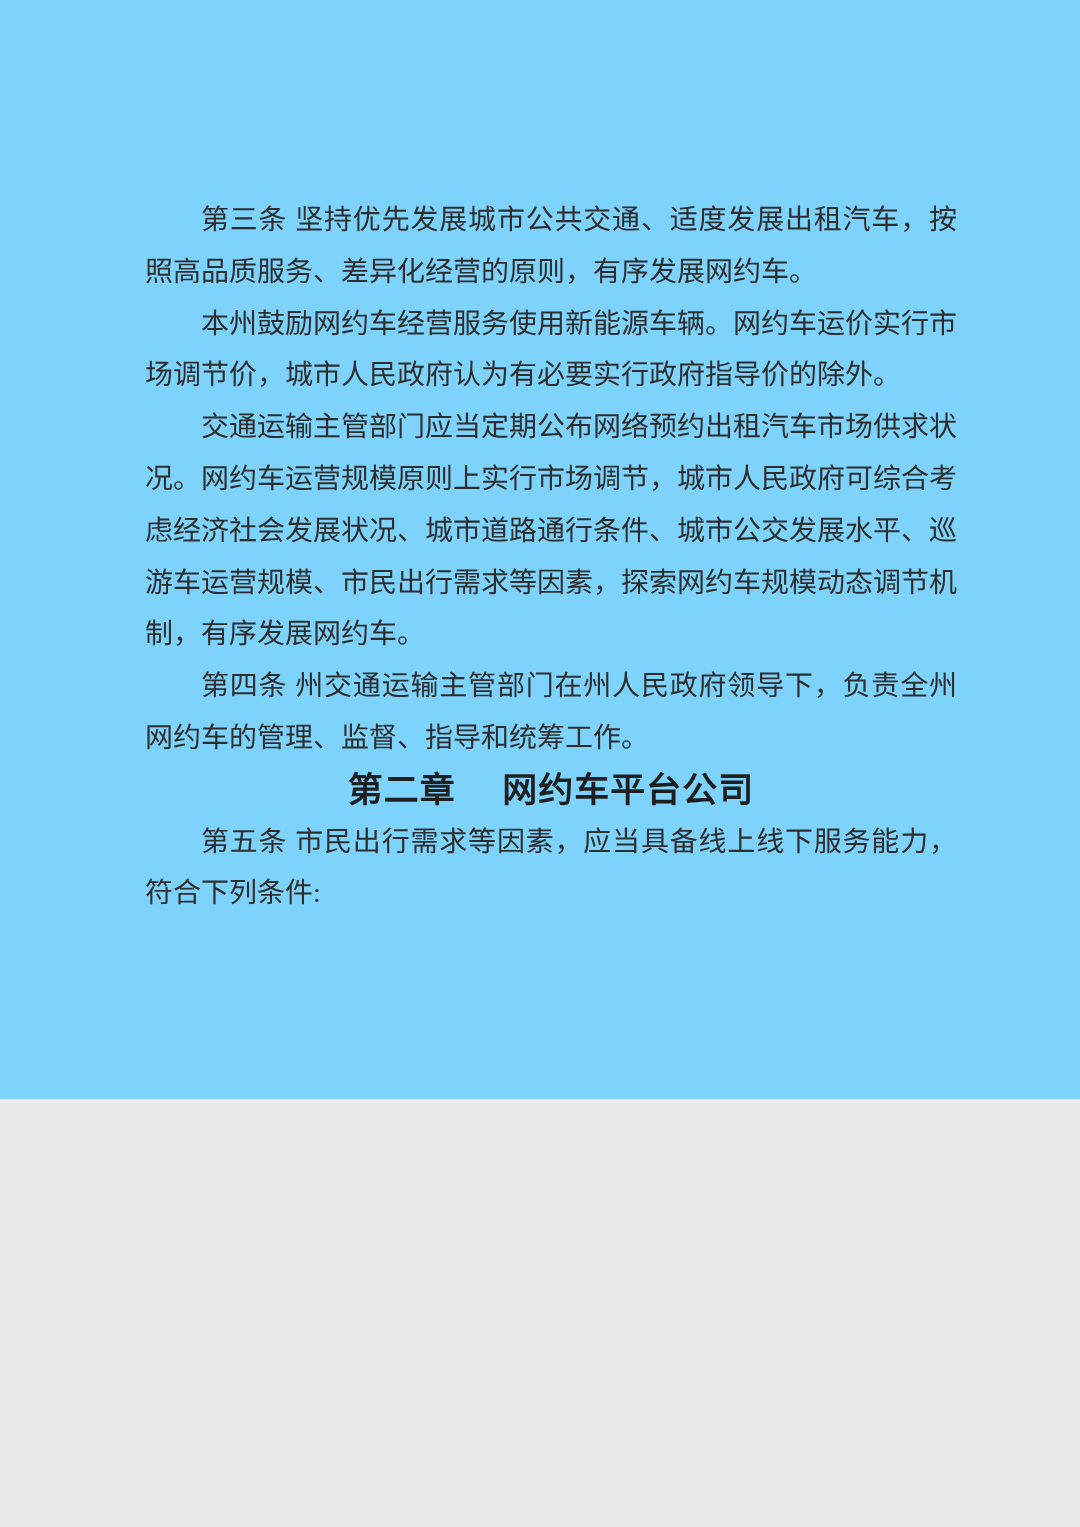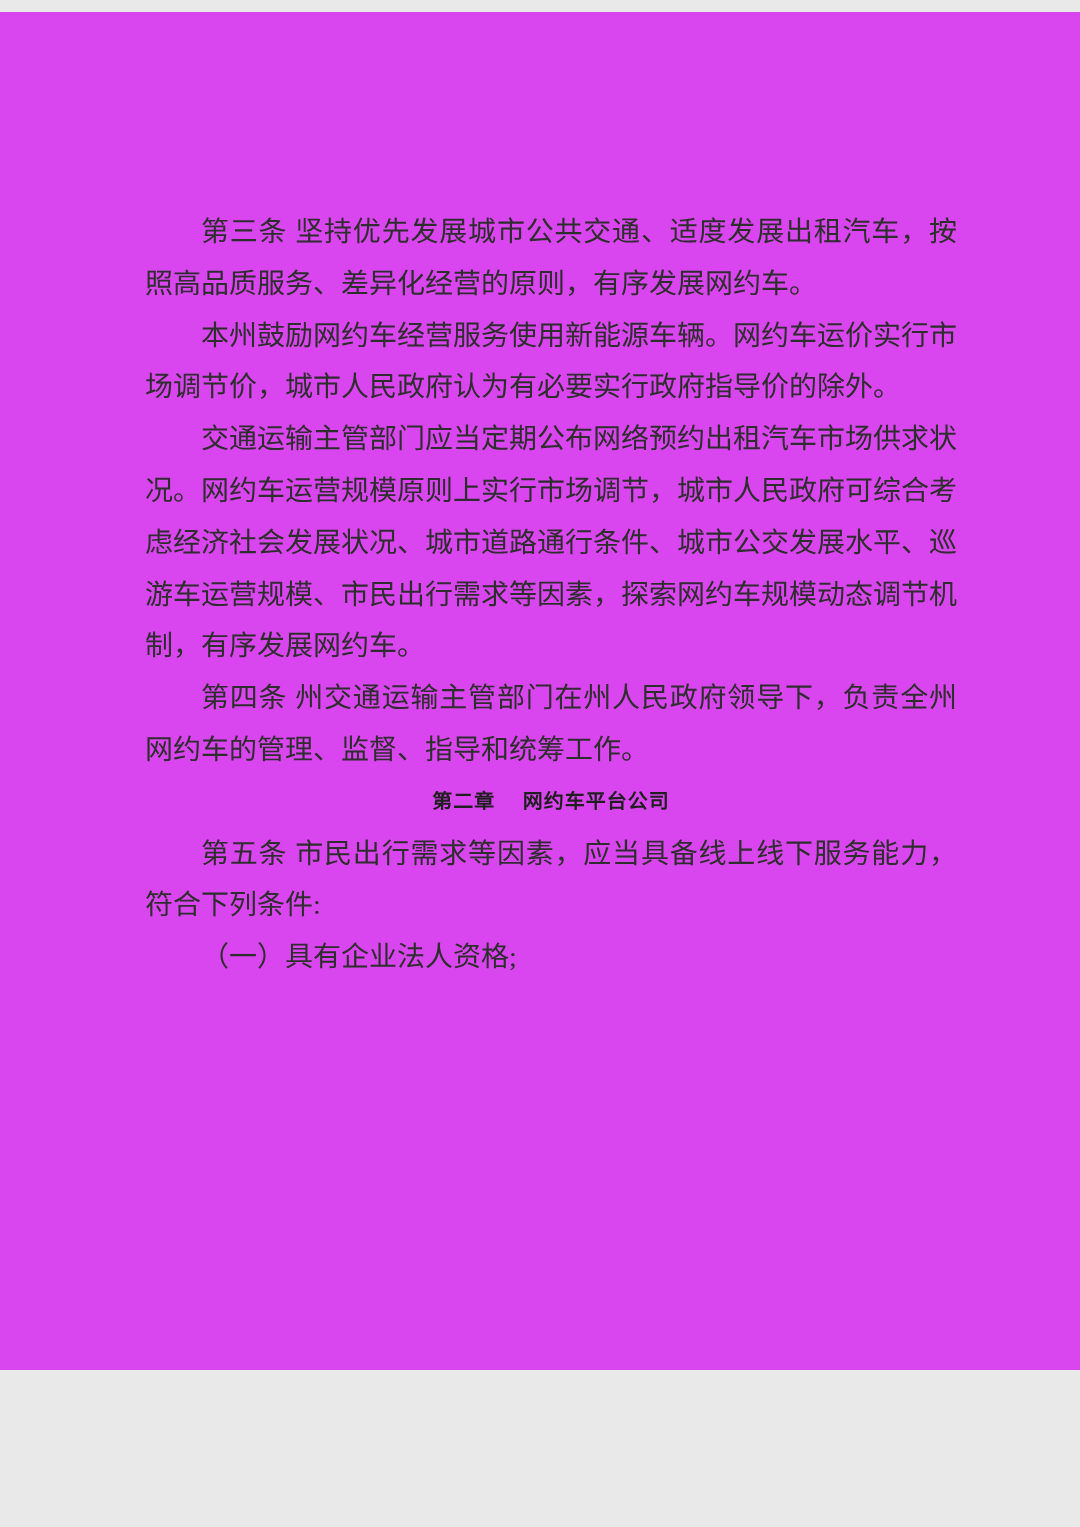--- a/index.html
+++ b/index.html
@@ -4,23 +4,23 @@
 <title>Document Page</title>
 <style>
   html, body {
     margin: 0;
     padding: 0;
     background: #e9e9e9;
   }
   .page {
     position: relative;
     width: 1080px;
-    height: 1358px;
-    margin: 12px auto;
-    background: #d946ef;
+    height: 1099px;
+    margin: 0 auto;
+    background: #7dd3fc;
     overflow: hidden;
     font-family: "Liberation Serif", "DejaVu Serif", serif;
   }
   .content {
     position: absolute;
     left: 145px;
     top: 194px;
     width: 812px;
     color: #2e2e2e;
     font-size: 28px;
@@ -33,21 +33,21 @@
     padding: 0;
     text-indent: 2em;
   }
   .chapter-heading {
     margin: 0;
     padding: 0;
     text-indent: 0;
     text-align: center;
     font-family: "Liberation Sans", "DejaVu Sans", sans-serif;
     font-weight: 700;
-    font-size: 20px;
+    font-size: 35px;
     color: #1f1f1f;
     letter-spacing: 1px;
   }
   .footer {
     position: absolute;
     left: 141px;
     top: 1352px;
     color: #3a3a3a;
     font-size: 27px;
     letter-spacing: 3px;
@@ -68,20 +68,19 @@
     <p class="para">交通运输主管部门应当定期公布网络预约出租汽车市场供求状况。网约车运营规模原则上实行市场调节，城市人民政府可综合考虑经济社会发展状况、城市道路通行条件、城市公交发展水平、巡游车运营规模、市民出行需求等因素，探索网约车规模动态调节机制，有序发展网约车。</p>
 
     <p class="para">第四条 州交通运输主管部门在州人民政府领导下，负责全州网约车的管理、监督、指导和统筹工作。</p>
 
 
 
     <p class="para chapter-heading">第二章　 网约车平台公司</p>
 
     <p class="para">第五条 市民出行需求等因素，应当具备线上线下服务能力，符合下列条件:</p>
 
-    <p class="para">（一）具有企业法人资格;</p>
 
 
   </div>
 
   <div class="footer">— 4 —</div>
 
 </div>
 
 </body></html>

